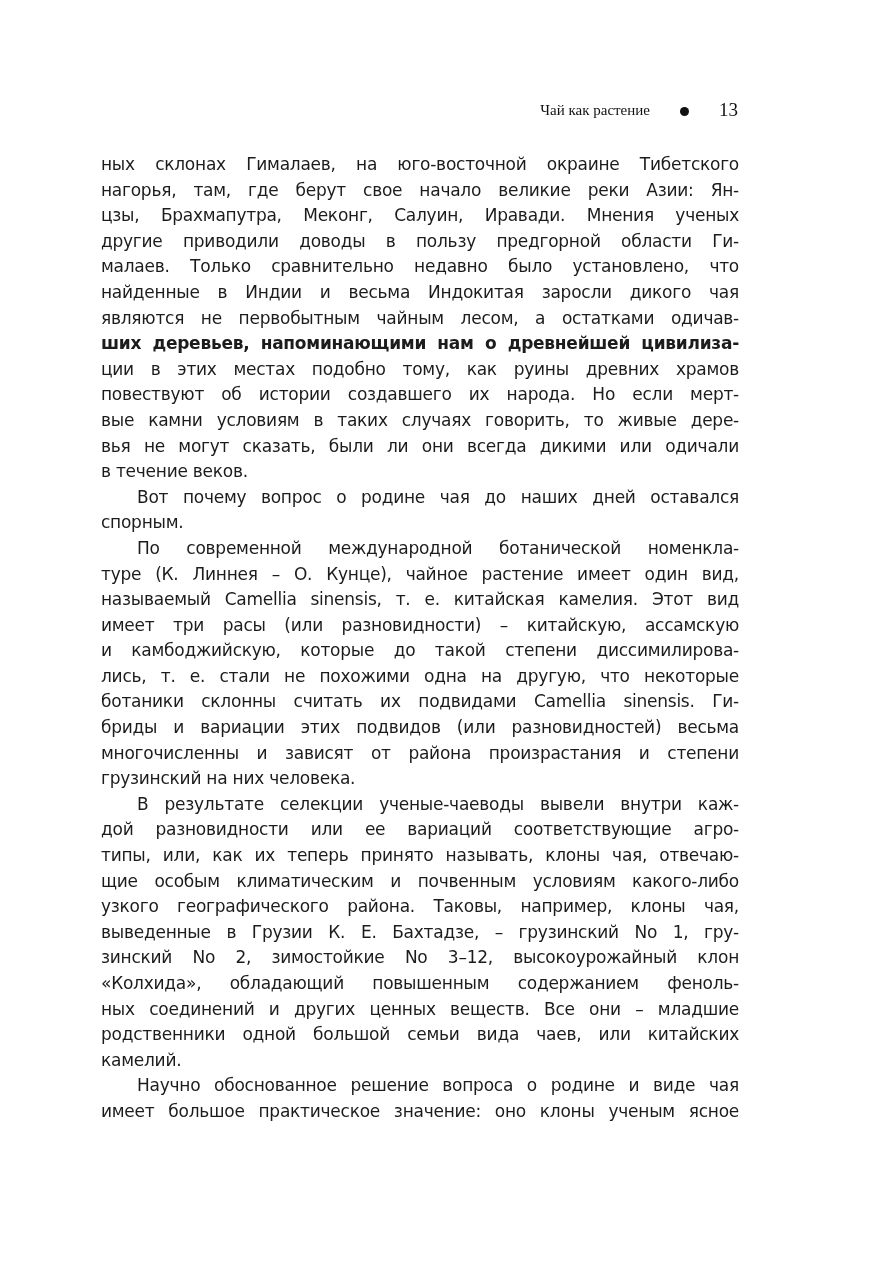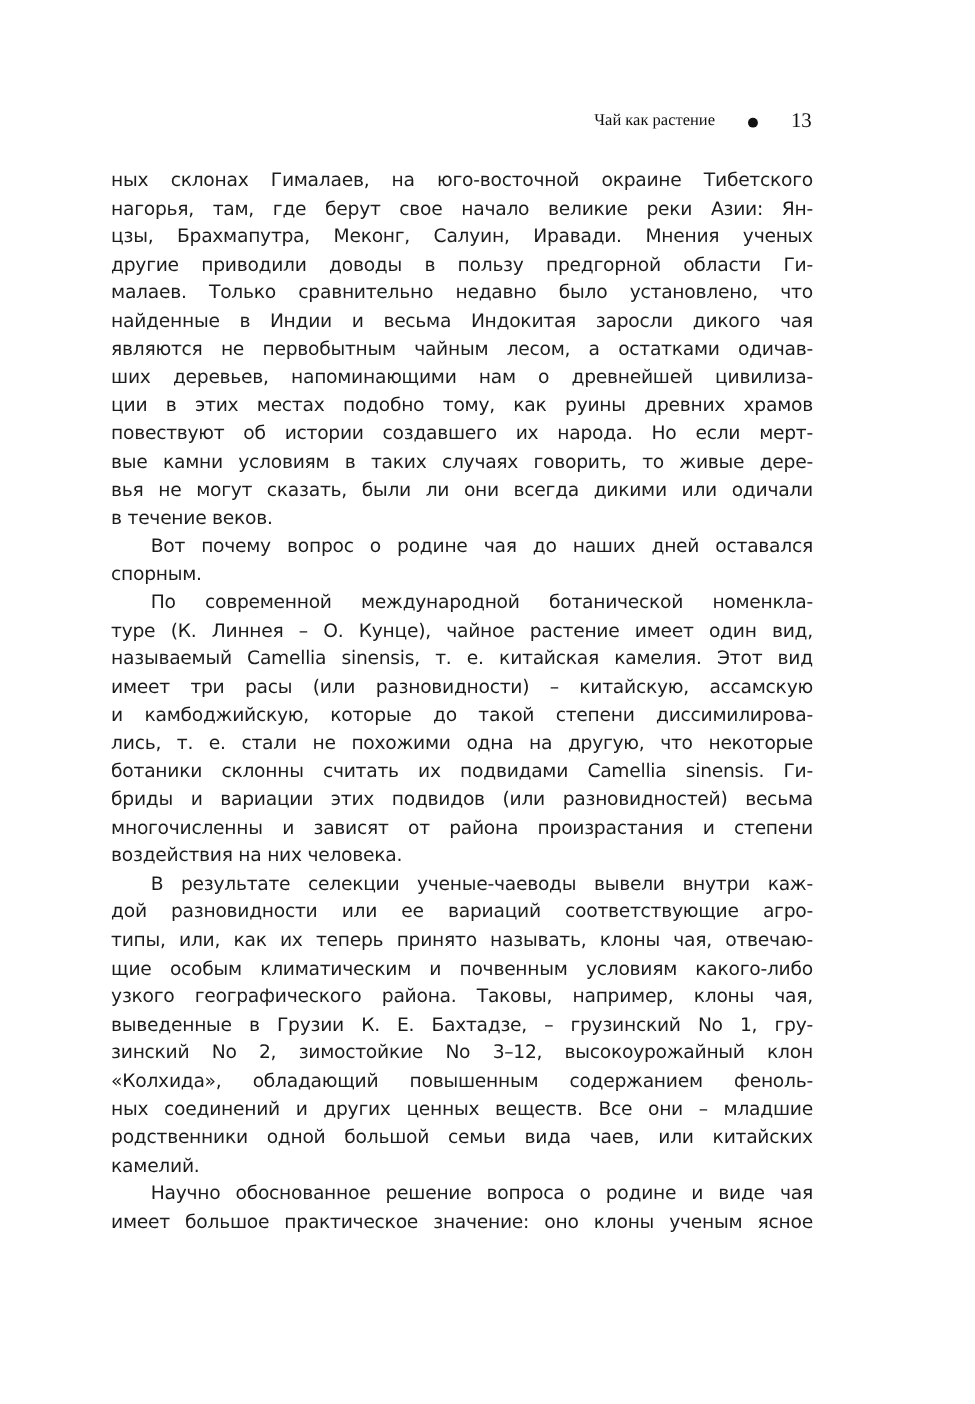--- a/index.html
+++ b/index.html
@@ -79,38 +79,38 @@
 </div>
 
 <div class="text-block" id="text-block">
   <span class="line" style="white-space: nowrap; display: block;"><span style="white-space: nowrap; word-spacing: 0px;">ных склонах Гималаев, на юго-восточной окраине Тибетского</span></span>
   <span class="line" style="white-space: nowrap; display: block;"><span style="white-space: nowrap; word-spacing: 0px;">нагорья, там, где берут свое начало великие реки Азии: Ян-</span></span>
   <span class="line" style="white-space: nowrap; display: block;"><span style="white-space: nowrap; word-spacing: 0px;">цзы, Брахмапутра, Меконг, Салуин, Иравади. Мнения ученых</span></span>
   <span class="line" style="white-space: nowrap; display: block;"><span style="white-space: nowrap; word-spacing: 0px;">другие приводили доводы в пользу предгорной области Ги-</span></span>
   <span class="line" style="white-space: nowrap; display: block;"><span style="white-space: nowrap; word-spacing: 0px;">малаев. Только сравнительно недавно было установлено, что</span></span>
   <span class="line" style="white-space: nowrap; display: block;"><span style="white-space: nowrap; word-spacing: 0px;">найденные в Индии и весьма Индокитая заросли дикого чая</span></span>
   <span class="line" style="white-space: nowrap; display: block;"><span style="white-space: nowrap; word-spacing: 0px;">являются не первобытным чайным лесом, а остатками одичав-</span></span>
-  <span class="line" style="white-space: nowrap; display: block;"><span style="white-space: nowrap; word-spacing: 0px;">ших деревьев, напоминающими нам о древнейшей цивилиза-</span></span>
+  <span class="line" style="white-space: nowrap; display: block;"><span style="white-space: nowrap; word-spacing: 0px; font-weight: bold;">ших деревьев, напоминающими нам о древнейшей цивилиза-</span></span>
   <span class="line" style="white-space: nowrap; display: block;"><span style="white-space: nowrap; word-spacing: 0px;">ции в этих местах подобно тому, как руины древних храмов</span></span>
   <span class="line" style="white-space: nowrap; display: block;"><span style="white-space: nowrap; word-spacing: 0px;">повествуют об истории создавшего их народа. Но если мерт-</span></span>
   <span class="line" style="white-space: nowrap; display: block;"><span style="white-space: nowrap; word-spacing: 0px;">вые камни условиям в таких случаях говорить, то живые дере-</span></span>
   <span class="line" style="white-space: nowrap; display: block;"><span style="white-space: nowrap; word-spacing: 0px;">вья не могут сказать, были ли они всегда дикими или одичали</span></span>
   <span class="line last" style="white-space: nowrap; display: block;"><span style="white-space: nowrap;">в течение веков.</span></span>
   <span class="line indent" style="white-space: nowrap; display: block;"><span style="white-space: nowrap; word-spacing: 0px;">Вот почему вопрос о родине чая до наших дней оставался</span></span>
   <span class="line last" style="white-space: nowrap; display: block;"><span style="white-space: nowrap;">спорным.</span></span>
   <span class="line indent" style="white-space: nowrap; display: block;"><span style="white-space: nowrap; word-spacing: 0px;">По современной международной ботанической номенкла-</span></span>
   <span class="line" style="white-space: nowrap; display: block;"><span style="white-space: nowrap; word-spacing: 0px;">туре (К. Линнея – О. Кунце), чайное растение имеет один вид,</span></span>
   <span class="line" style="white-space: nowrap; display: block;"><span style="white-space: nowrap; word-spacing: 0px;">называемый Camellia sinensis, т. е. китайская камелия. Этот вид</span></span>
   <span class="line" style="white-space: nowrap; display: block;"><span style="white-space: nowrap; word-spacing: 0px;">имеет три расы (или разновидности) – китайскую, ассамскую</span></span>
   <span class="line" style="white-space: nowrap; display: block;"><span style="white-space: nowrap; word-spacing: 0px;">и камбоджийскую, которые до такой степени диссимилирова-</span></span>
   <span class="line" style="white-space: nowrap; display: block;"><span style="white-space: nowrap; word-spacing: 0px;">лись, т. е. стали не похожими одна на другую, что некоторые</span></span>
   <span class="line" style="white-space: nowrap; display: block;"><span style="white-space: nowrap; word-spacing: 0px;">ботаники склонны считать их подвидами Camellia sinensis. Ги-</span></span>
   <span class="line" style="white-space: nowrap; display: block;"><span style="white-space: nowrap; word-spacing: 0px;">бриды и вариации этих подвидов (или разновидностей) весьма</span></span>
   <span class="line" style="white-space: nowrap; display: block;"><span style="white-space: nowrap; word-spacing: 0px;">многочисленны и зависят от района произрастания и степени</span></span>
-  <span class="line last" style="white-space: nowrap; display: block;"><span style="white-space: nowrap;">воздействия на них человека.</span></span>
+  <span class="line last" style="white-space: nowrap; display: block;"><span style="white-space: nowrap;">грузинский на них человека.</span></span>
   <span class="line indent" style="white-space: nowrap; display: block;"><span style="white-space: nowrap; word-spacing: 0px;">В результате селекции ученые-чаеводы вывели внутри каж-</span></span>
   <span class="line" style="white-space: nowrap; display: block;"><span style="white-space: nowrap; word-spacing: 0px;">дой разновидности или ее вариаций соответствующие агро-</span></span>
   <span class="line" style="white-space: nowrap; display: block;"><span style="white-space: nowrap; word-spacing: 0px;">типы, или, как их теперь принято называть, клоны чая, отвечаю-</span></span>
   <span class="line" style="white-space: nowrap; display: block;"><span style="white-space: nowrap; word-spacing: 0px;">щие особым климатическим и почвенным условиям какого-либо</span></span>
   <span class="line" style="white-space: nowrap; display: block;"><span style="white-space: nowrap; word-spacing: 0px;">узкого географического района. Таковы, например, клоны чая,</span></span>
   <span class="line" style="white-space: nowrap; display: block;"><span style="white-space: nowrap; word-spacing: 0px;">выведенные в Грузии К. Е. Бахтадзе, – грузинский No 1, гру-</span></span>
   <span class="line" style="white-space: nowrap; display: block;"><span style="white-space: nowrap; word-spacing: 0px;">зинский No 2, зимостойкие No 3–12, высокоурожайный клон</span></span>
   <span class="line" style="white-space: nowrap; display: block;"><span style="white-space: nowrap; word-spacing: 0px;">«Колхида», обладающий повышенным содержанием феноль-</span></span>
   <span class="line" style="white-space: nowrap; display: block;"><span style="white-space: nowrap; word-spacing: 0px;">ных соединений и других ценных веществ. Все они – младшие</span></span>
   <span class="line" style="white-space: nowrap; display: block;"><span style="white-space: nowrap; word-spacing: 0px;">родственники одной большой семьи вида чаев, или китайских</span></span>

